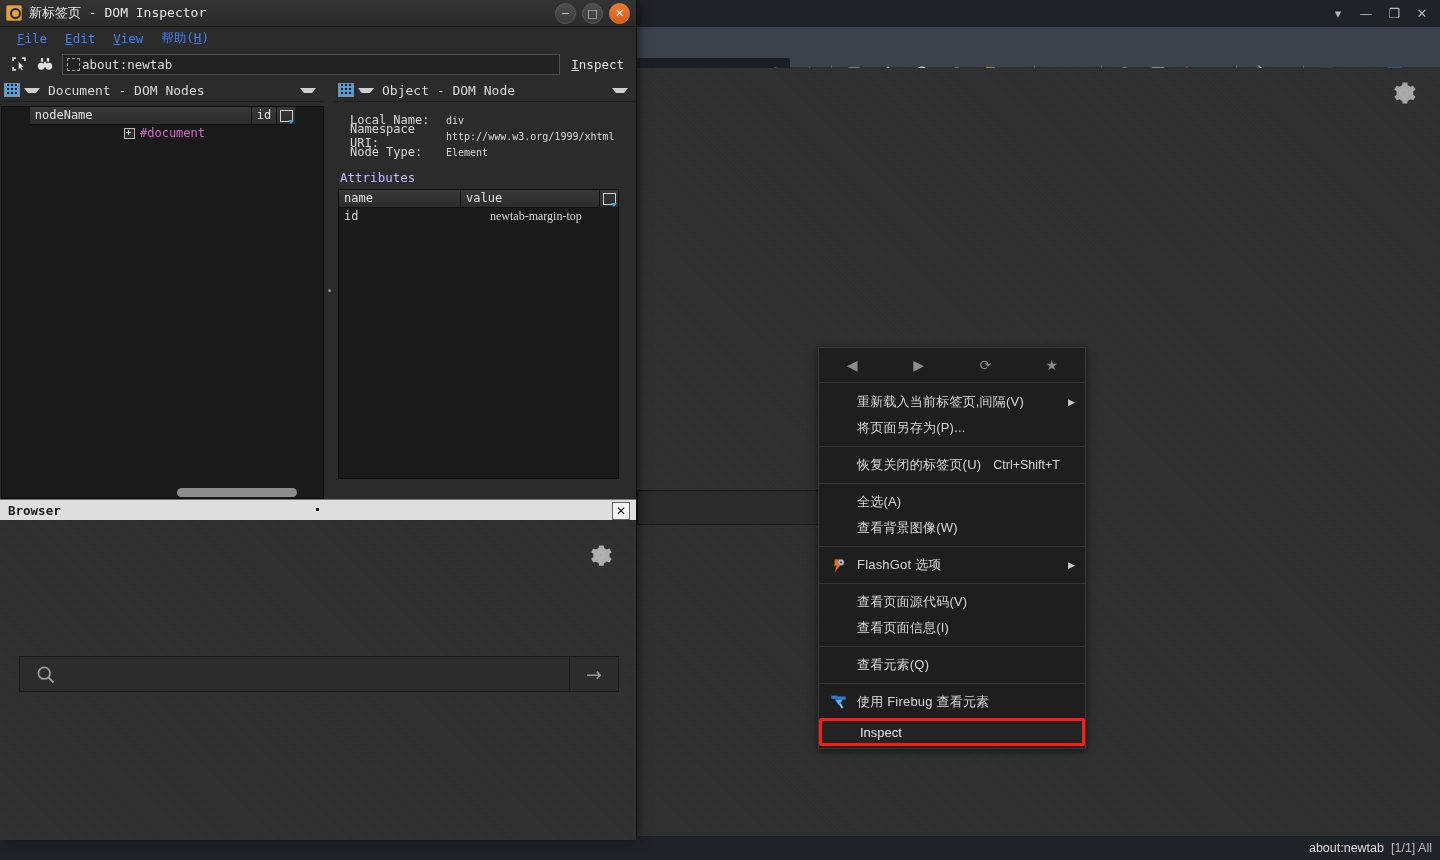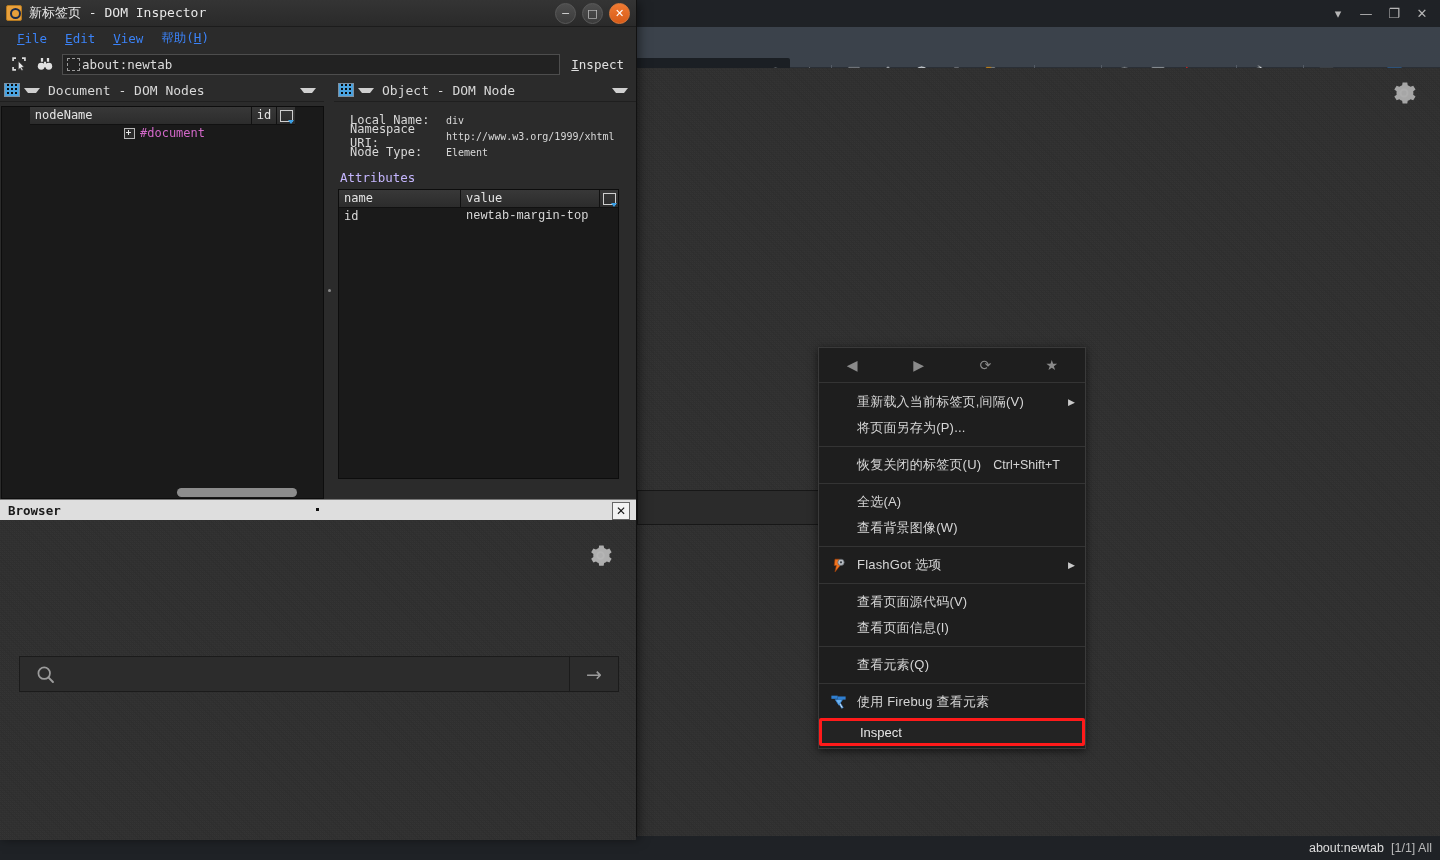--- a/index.html
+++ b/index.html
@@ -250,21 +250,21 @@
     color: #c4b5fd; font-size: 12.5px; font-family:"DejaVu Sans Mono",monospace;
     margin: 10px 0 4px 6px;
   }
   .di-attr-table {
     margin: 0 17px 0 4px; background: #1a1a1a; border: 1px solid #0d0d0d; height: 288px;
     display:flex; flex-direction:column;
   }
   .di-attr-row { display:flex; height: 16px; align-items:center; }
   .di-attr-row .a1 { width: 122px; flex:0 0 122px; padding-left: 5px; color:#d8d8d8; font-size:12px;
       font-family:"DejaVu Sans Mono",monospace;}
-  .di-attr-row .a2 { color:#d8d8d8; font-size:12px; font-family:Liberation Mono, monospace;}
+  .di-attr-row .a2 { color:#d8d8d8; font-size:12px; font-family:Liberation Serif, serif;margin-left:24px;}
 
   .browser-bar {
     height: 20px; background: #dedede; display:flex; align-items:center;
     border-top: 1px solid #777; position: relative;
   }
   .browser-bar .bb-title { color:#1a1a1a; font-size: 12.5px; padding-left: 8px;
      font-family:"DejaVu Sans Mono",monospace; font-weight:bold;}
   .browser-bar .bb-dot { position:absolute; left: 316px; top: 8px; width:3px; height:3px; background:#111; }
   .browser-bar .bb-close {
     position:absolute; right: 6px; top: 2px; width: 16px; height: 16px;

